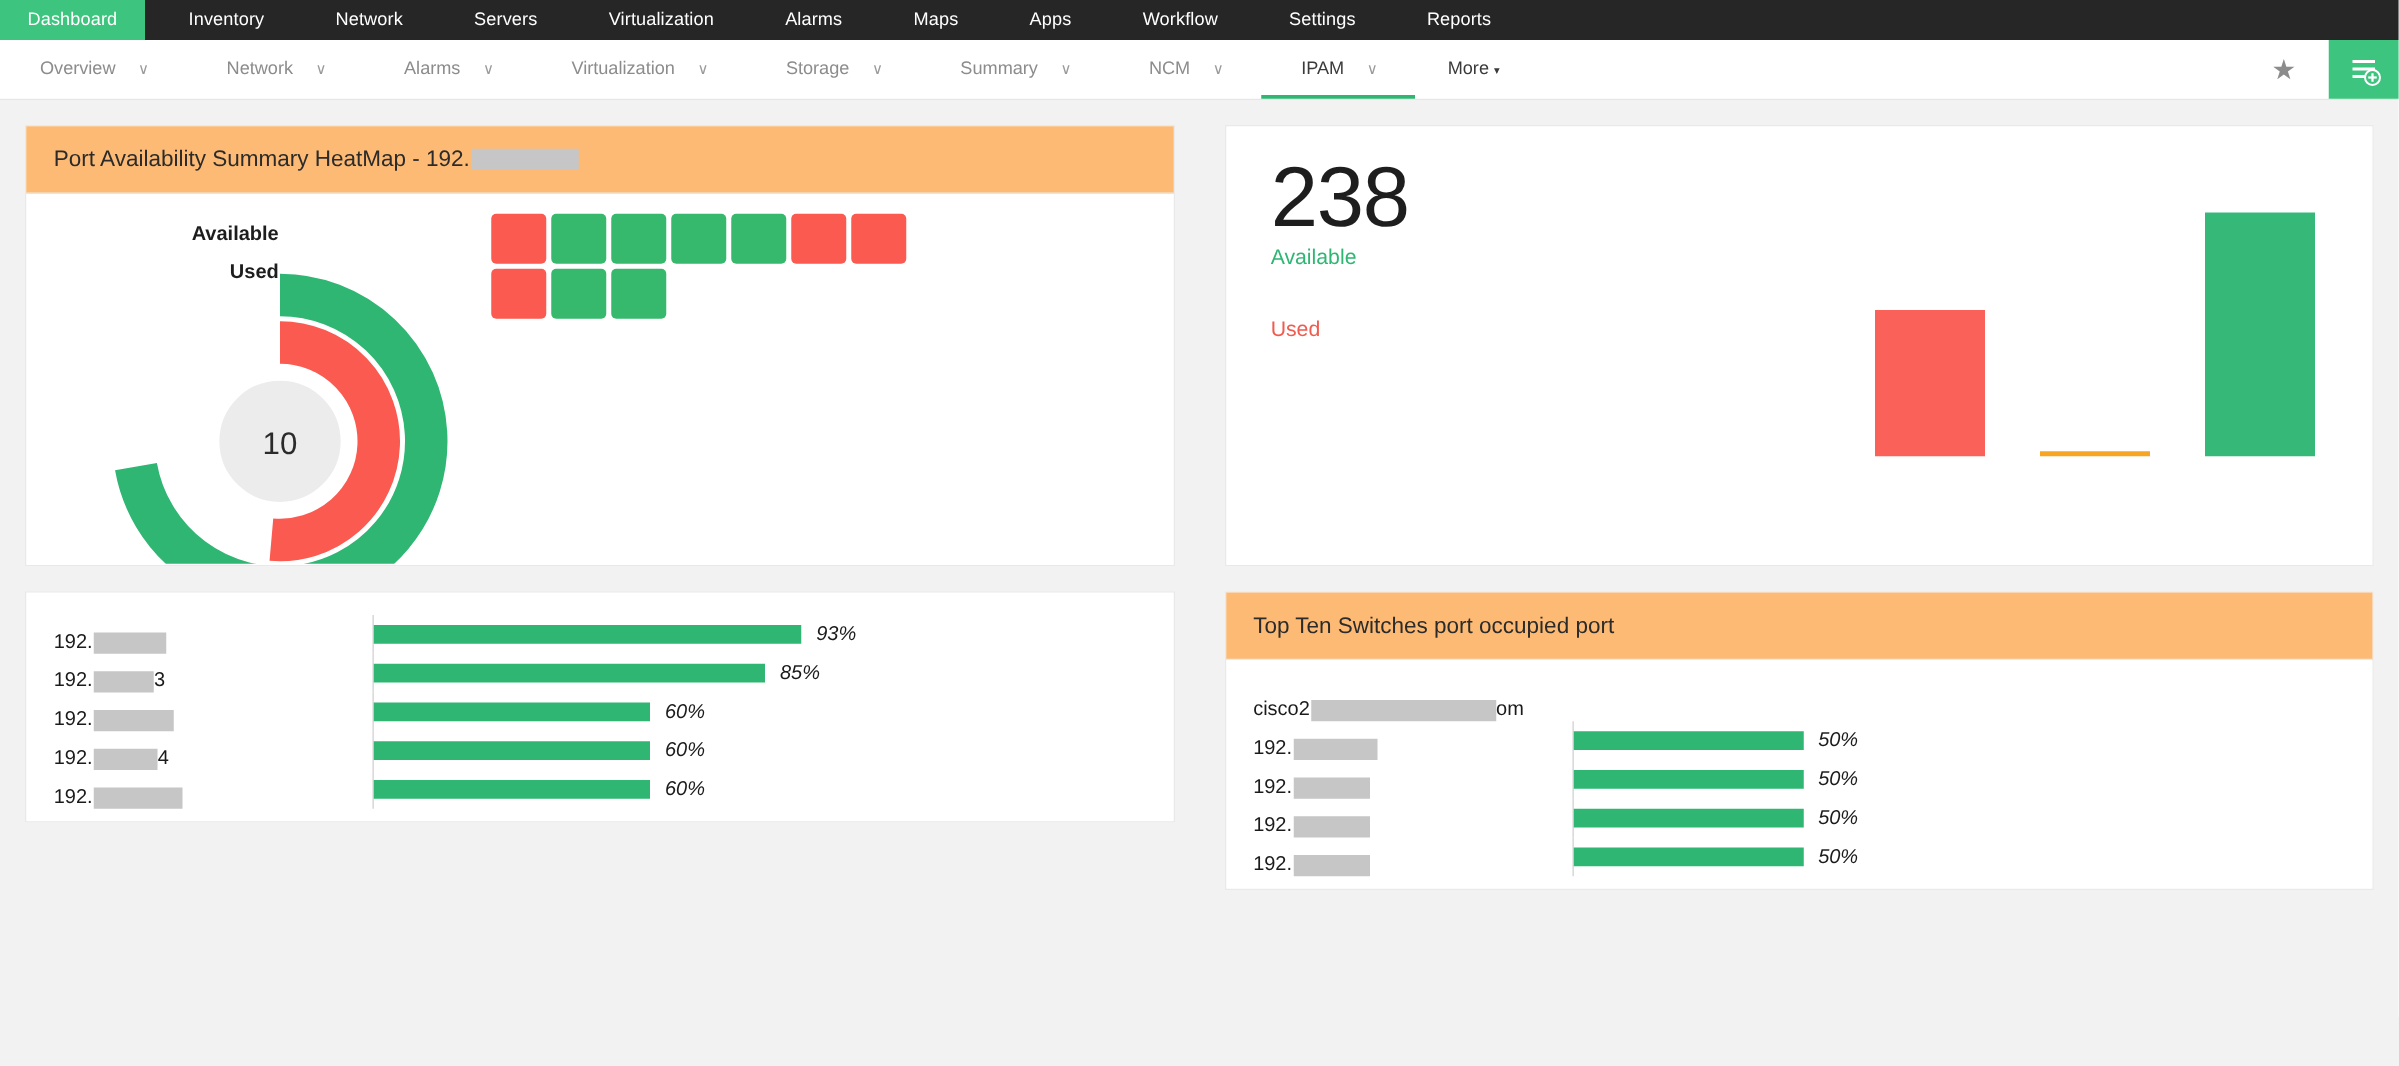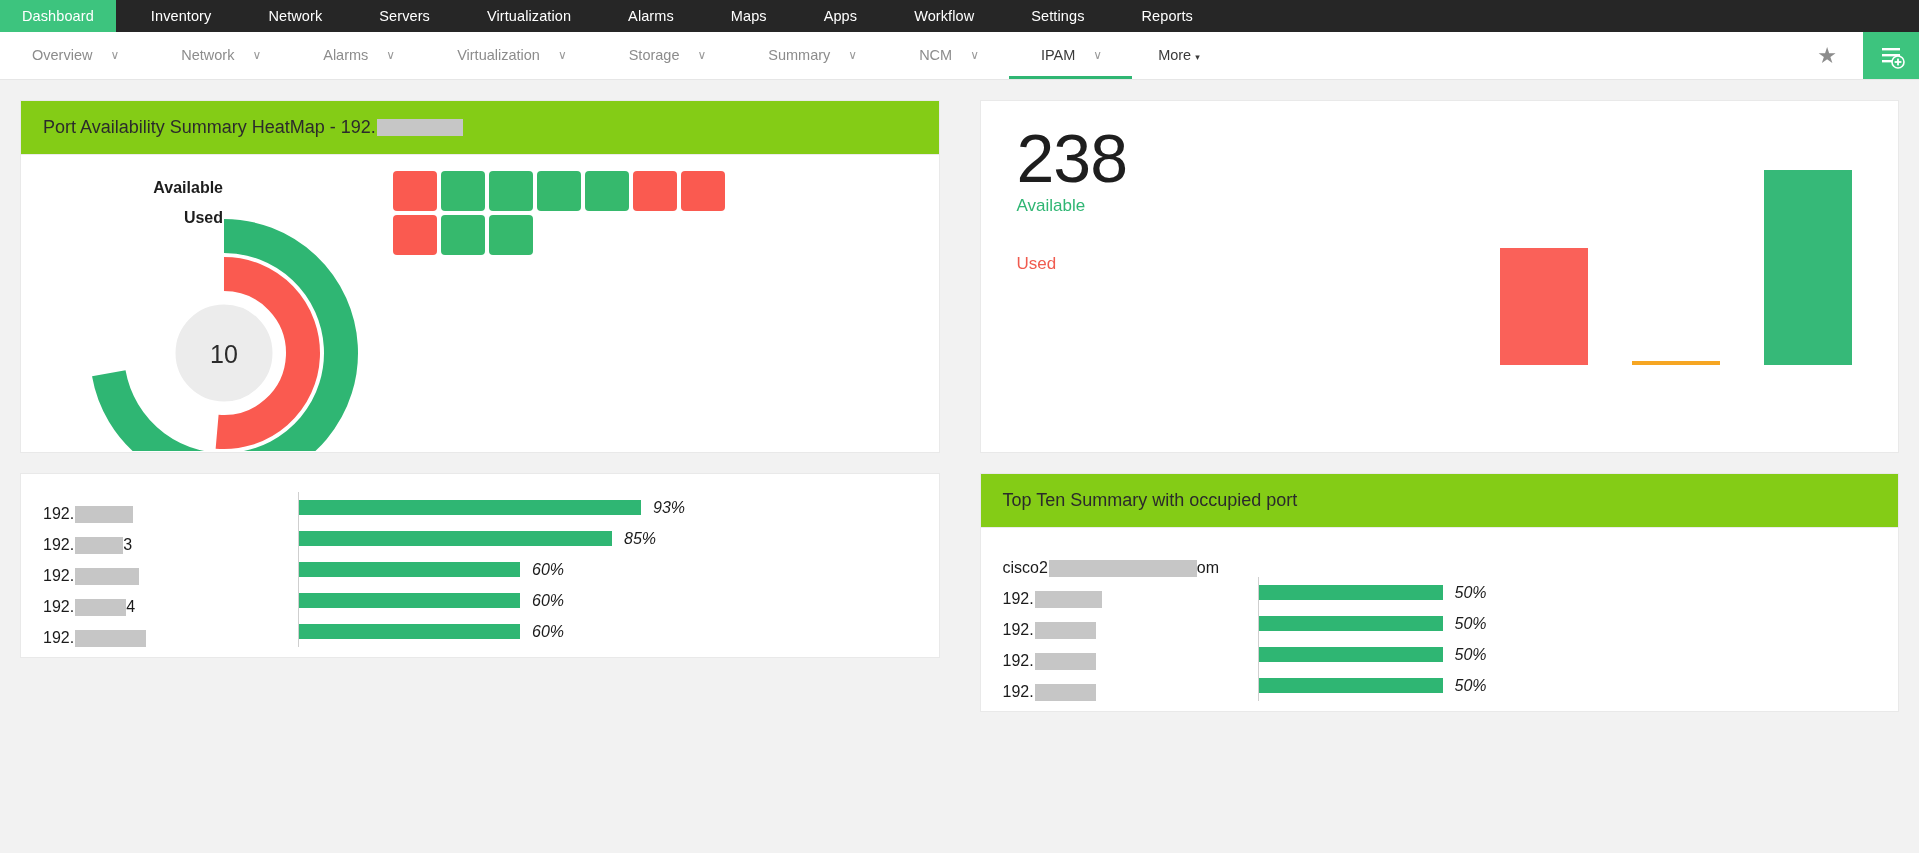--- a/index.html
+++ b/index.html
@@ -90,21 +90,21 @@
   }
   .col { flex: 1 1 50%; padding: 0; }
 
   .widget {
     background: #ffffff;
     border: 1px solid #e9e9e9;
     margin: 20px;
     margin-bottom: 0;
   }
   .widget-head {
-    background: #84cc16;
+    background: #fdba74;
     border-bottom: 1px solid #ebebeb;
     height: 54px;
     display: flex; align-items: center;
     padding: 0 22px;
   }
   .widget-title {
     font-size: 18px;
     color: #2b2b2b;
     white-space: nowrap;
     display: flex; align-items: center;
@@ -396,21 +396,21 @@
                 <div class="hb-val">60%</div>
               </div>
             </div>
           </div>
       </div>
     </div>
 
     <div class="col">
       <div class="widget">
         <div class="widget-head">
-          <div class="widget-title">Top Ten Summary with occupied port</div>
+          <div class="widget-title">Top Ten Switches port occupied port</div>
         </div>
         <div class="widget-body hb-body" id="occ-rows">
             <div class="hb-row">
               <div class="hb-label">
                 <span>cisco2</span>
                 <span class="redact" style="width: 148px;"></span>
                 <span>om</span>
               </div>
             </div>
             <div class="hb-row">

